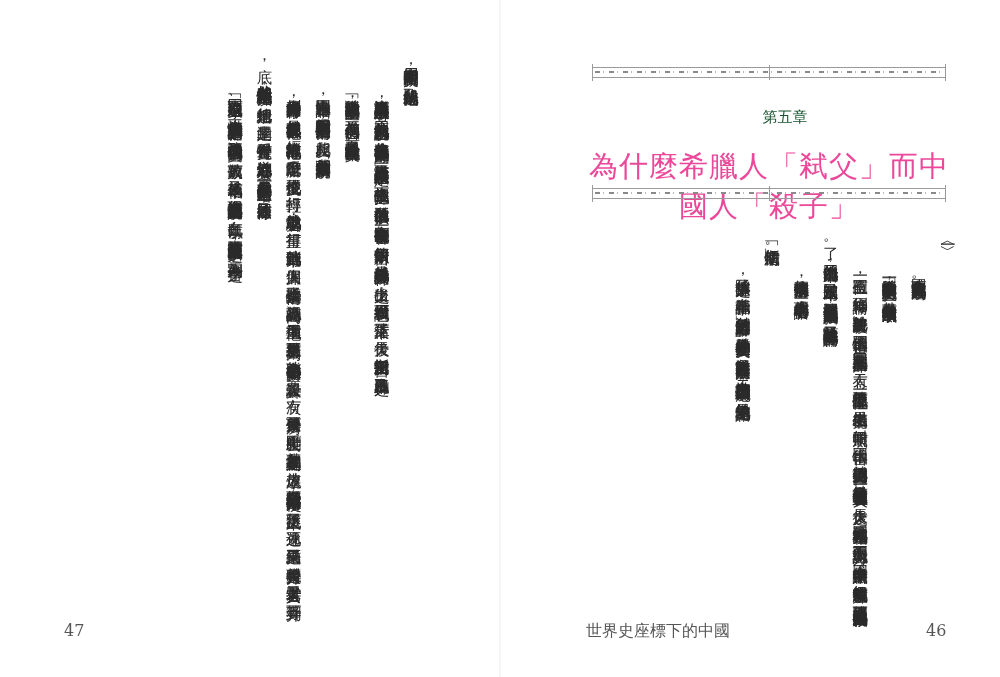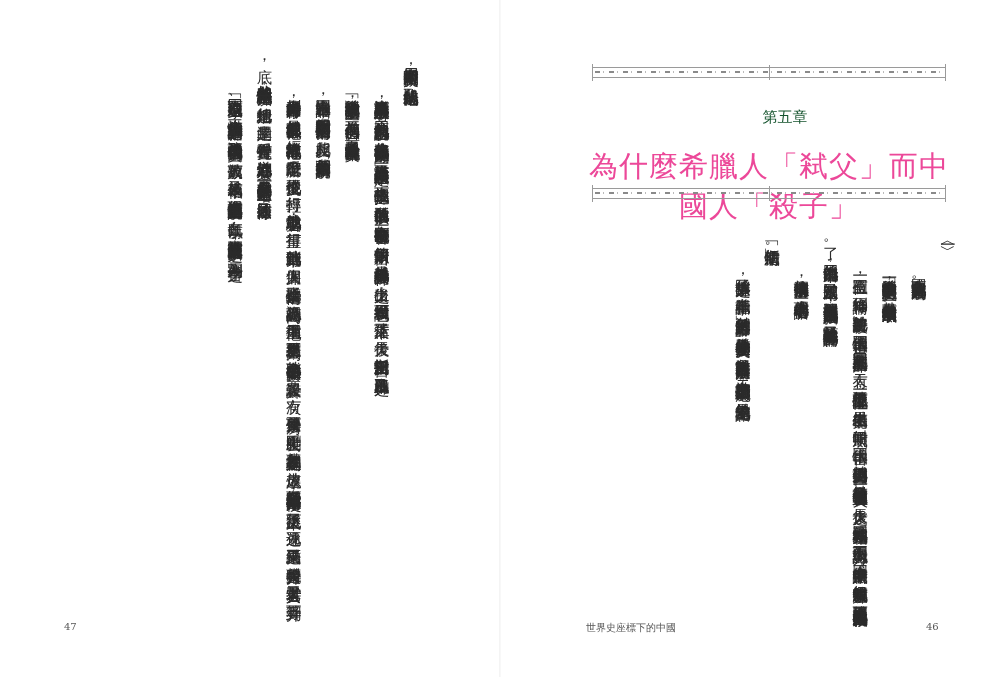--- a/index.html
+++ b/index.html
@@ -32,21 +32,21 @@
     background-size:14px 2px; background-repeat:repeat-x; background-position:0 3px;
   }
   .rule:before, .rule:after { content:""; position:absolute; top:-4px; width:1px; height:17px; background:#9a9a9a; }
   .rule:before { left:0; } .rule:after { right:0; }
   .rule .mid { position:absolute; left:50%; top:-3px; width:1px; height:15px; background:#9a9a9a; }
   .rule-top { top:67px; }
   .rule-bottom { top:188px; }
   .chapter-label { position:absolute; left:108px; width:354px; top:108px; text-align:center; font-size:15px; color:#14532d;font-family:Liberation Serif, serif; }
   .chapter-title { position:absolute; left:84px; width:370px; top:131px; text-align:center; font-size:29px; letter-spacing:1px; color:#ec4899;margin-top:16px; }
 
-  .footer { position:absolute; top:621px; font-size:10px; color:#555; }
+  .footer { position:absolute; top:621px; font-size:16px; color:#555; }
   .page-num-left { left:64px; }
   .running-left { left:247px; }
   .running-right { left:86px;text-align:center; }
   .page-num-right { left:426px;text-align:center; }
 </style>
 </head>
 <body>
 
 <div class="spread">
 

